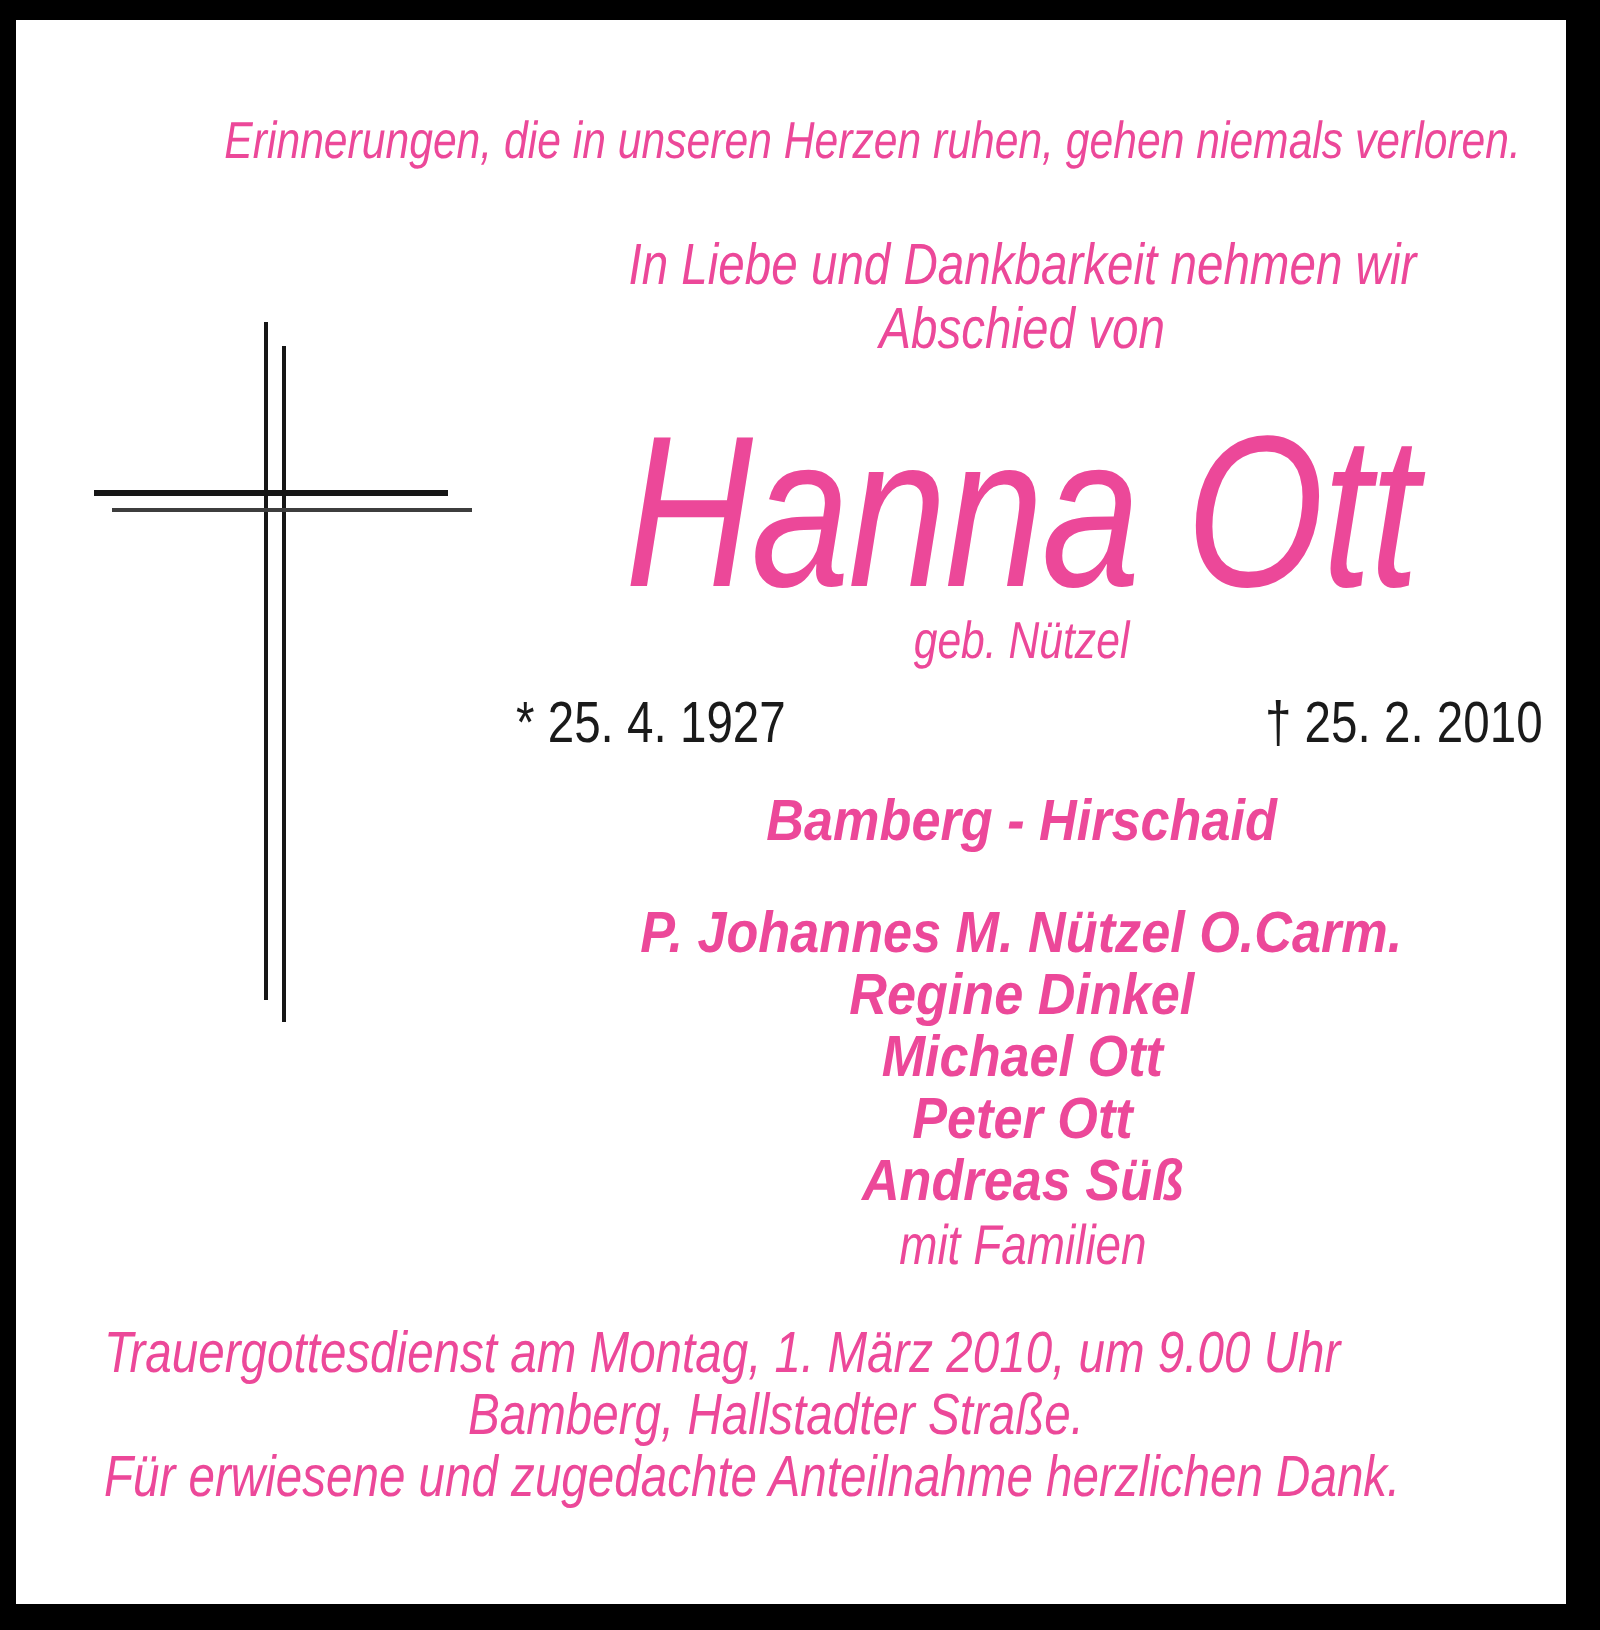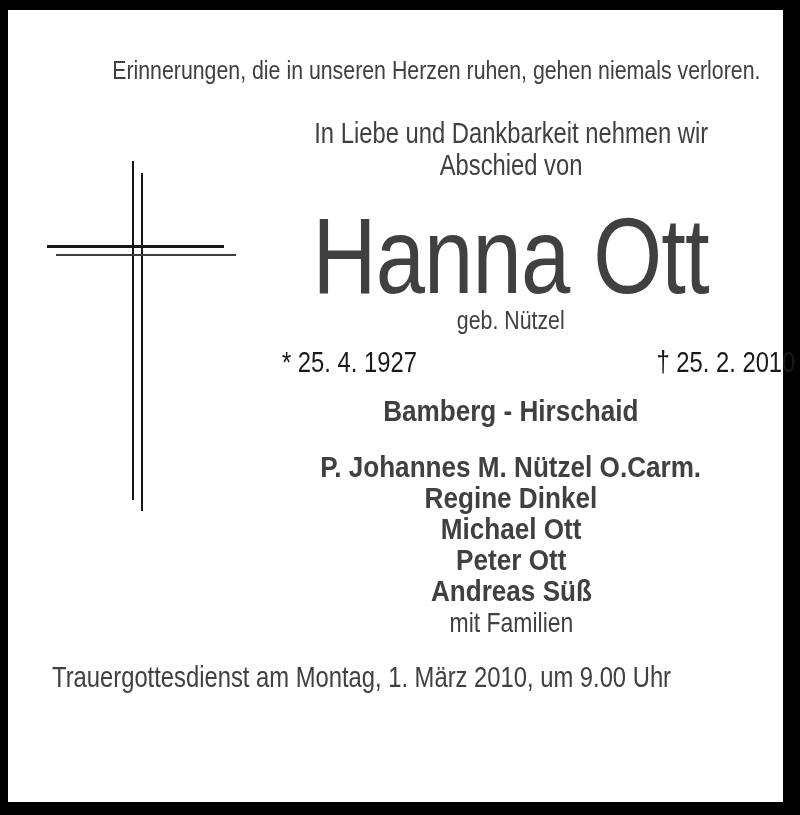--- a/index.html
+++ b/index.html
@@ -23,38 +23,39 @@
     position: absolute;
     left: 8px;
     top: 10px;
     width: 775px;
     height: 792px;
     background: #ffffff;
   }
   .line {
     position: absolute;
     white-space: nowrap;
-    color: #404040;
+    color: #ec4899;
+    font-style: italic;
   }
   .centered { text-align: center; }
   
   .cx { display: inline-block; transform: scaleX(0.82); transform-origin: center center; }
   .cx9 { display: inline-block; transform: scaleX(0.90); transform-origin: center center; }
   .cx-left { display: inline-block; transform: scaleX(0.82); transform-origin: left center; }
   .cx-right { display: inline-block; transform: scaleX(0.82); transform-origin: right center; }
 
   .epigraph-line { left: 33px; top: 45px; width: 750px; font-size: 26px; line-height: 30px; }
   .intro-block { left: 203px; top: 107px; width: 600px; font-size: 29px; line-height: 32px; }
   .name-line { left: 203px; top: 184px; width: 600px; font-size: 108px; line-height: 124px; font-weight: 400; letter-spacing: -1px; }
   .maiden-line { left: 203px; top: 295px; width: 600px; font-size: 26px; line-height: 30px; }
   .dates-row {
     position: absolute;
     left: 250px; top: 336px; width: 513px;
     display: flex; justify-content: space-between;
-    font-size: 29px; line-height: 32px; white-space: nowrap; margin-left: 24px;
+    font-size: 29px; line-height: 32px; white-space: nowrap;
   }
   .places-line { left: 203px; top: 385px; width: 600px; font-size: 29px; line-height: 32px; font-weight: bold; }
   .mourners-block { left: 203px; top: 442px; width: 600px; font-size: 29px; line-height: 31px; font-weight: bold; }
   .family-suffix { font-weight: normal; font-size: 28px; }
   .service-block { left: 44px; top: 652px; width: 740px; font-size: 29px; line-height: 31px; text-align: center; }
 
   
   .cross { position: absolute; left: 0; top: 0; width: 0; height: 0; }
   .cross .stroke { position: absolute; background: #161616; }
   .cross .v1 { left: 124px; top: 151px; width: 2px;  height: 339px; }
@@ -105,16 +106,18 @@
       <div><span class="cx9">P. Johannes M. Nützel O.Carm.</span></div>
       <div><span class="cx9">Regine Dinkel</span></div>
       <div><span class="cx9">Michael Ott</span></div>
       <div><span class="cx9">Peter Ott</span></div>
       <div><span class="cx9">Andreas Süß</span></div>
       <div class="family-suffix"><span class="cx">mit Familien</span></div>
     </div>
 
     <div class="line service-block">
       <div><span class="cx-left">Trauergottesdienst am Montag, 1. März 2010, um 9.00 Uhr</span></div>
+      <div><span class="cx-left">Bamberg, Hallstadter Straße.</span></div>
+      <div><span class="cx-left">Für erwiesene und zugedachte Anteilnahme herzlichen Dank.</span></div>
     </div>
 
   </div>
 </div>
 
 </body></html>

